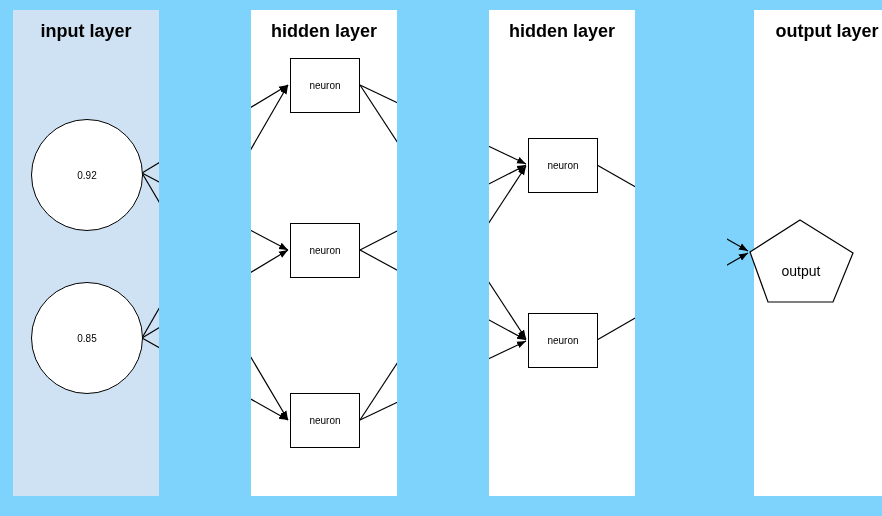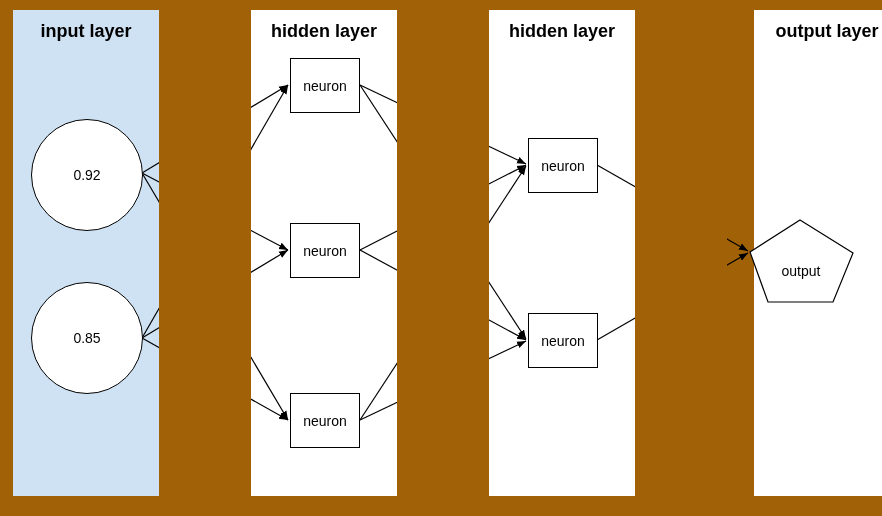--- a/index.html
+++ b/index.html
@@ -1,20 +1,20 @@
 <!DOCTYPE html>
 <html><head>
 <meta charset="utf-8">
 <style>
   html, body { margin: 0; padding: 0; background: #000000; }
   .stage {
     position: relative;
     width: 882px;
     height: 516px;
-    background: #a16207;
+    background: #7dd3fc;
     overflow: hidden;
     font-family: "Liberation Sans", sans-serif;
     color: #000000;
   }
   .panel {
     position: absolute;
     top: 10px;
     height: 486px;
     width: 146px;
     z-index: 1;
@@ -36,21 +36,21 @@
     pointer-events: none;
   }
   .node {
     position: absolute;
     z-index: 3;
     background: #ffffff;
     border: 1px solid #000000;
     display: flex;
     align-items: center;
     justify-content: center;
-    font-size: 14px;
+    font-size: 10px;
     box-sizing: border-box;
   }
   .node.circle { border-radius: 50%; width: 112px; height: 112px; left: 31px; }
   .node.box    { width: 70px; height: 55px; }
   .c1 { top: 119px; }
   .c2 { top: 282px; }
   .h1n1 { left: 290px; top: 58px; }
   .h1n2 { left: 290px; top: 223px; }
   .h1n3 { left: 290px; top: 393px; }
   .h2n1 { left: 528px; top: 138px; }

